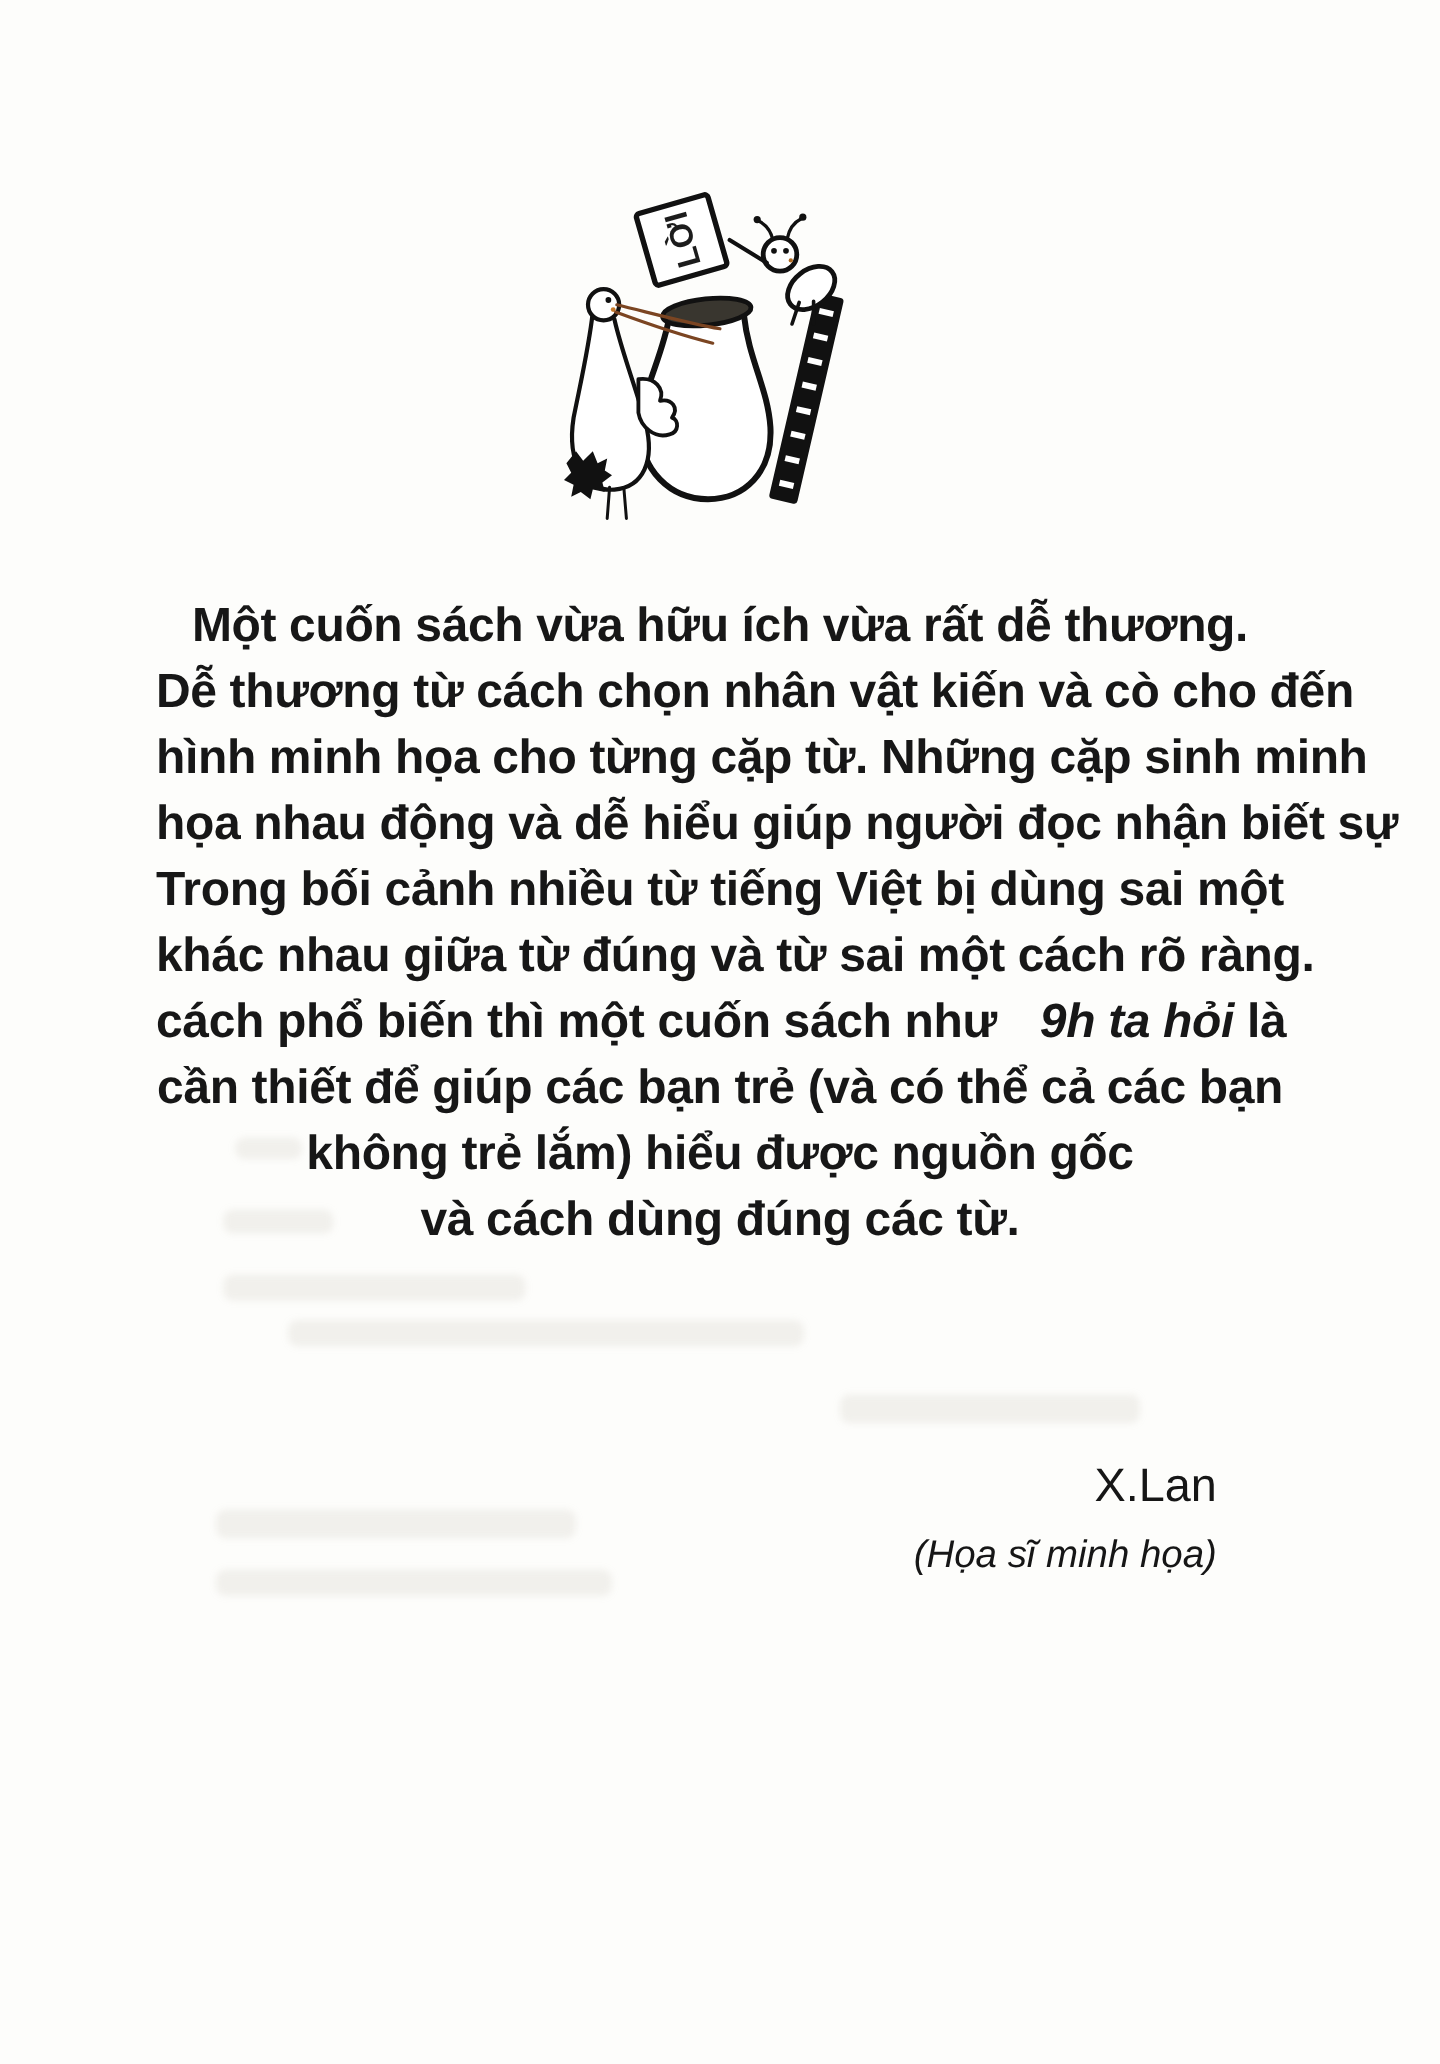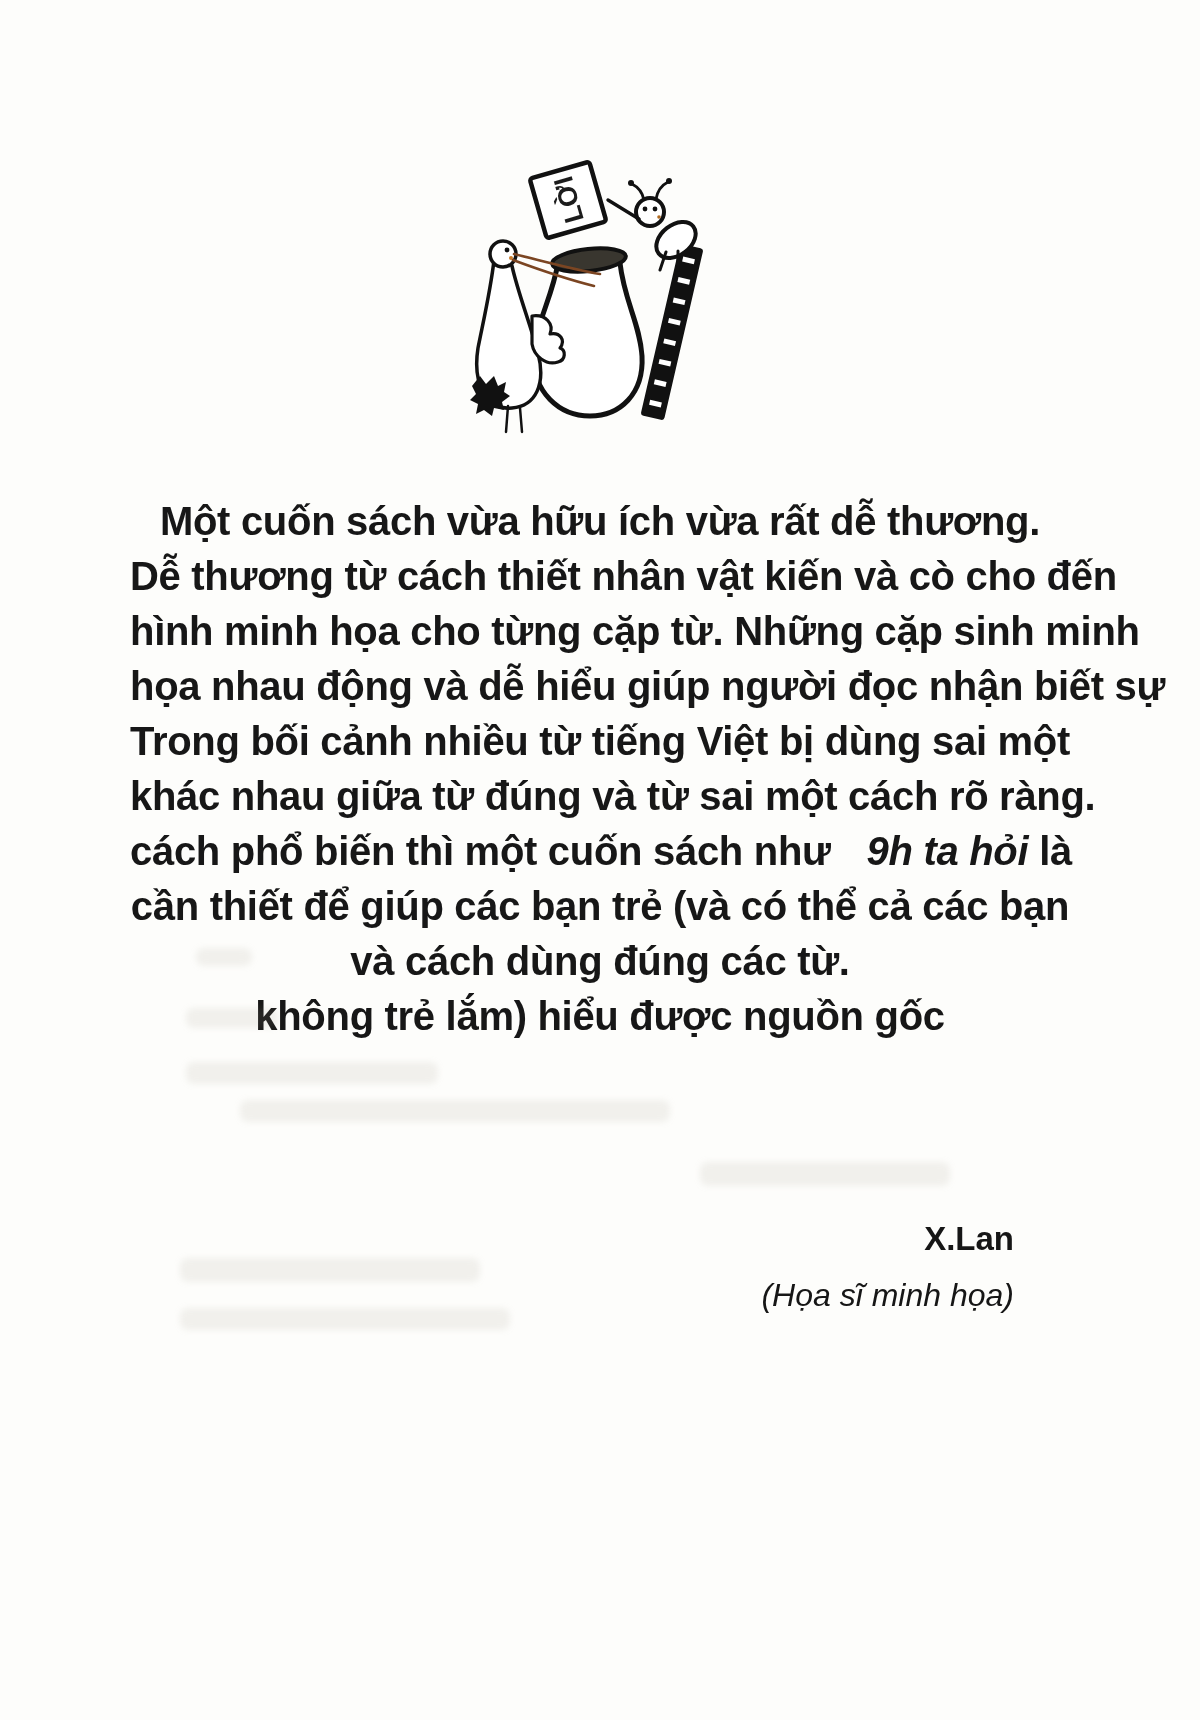--- a/index.html
+++ b/index.html
@@ -16,21 +16,21 @@
   
   .quote{
     position:absolute;top:494px;left:50%;transform:translateX(-50%);
     width:940px;text-align:center;
     font-size:40px;font-weight:bold;letter-spacing:-0.3px;color:#171717;
   }
   .qline{margin:0;line-height:55px;white-space:nowrap;}
   .booktitle{font-style:italic;margin-left:25px;}
   
   .signature{position:absolute;top:1220px;right:186px;text-align:right;}
-  .sig-author{margin:0;font-size:33px;font-weight:bold;line-height:38px;}
+  .sig-author{margin:0;font-size:39px;font-weight:normal;line-height:38px;}
   .sig-role{margin:18px 0 0;font-size:32px;font-style:italic;font-weight:normal;line-height:38px;text-align:right;}
   
   .smudge{position:absolute;background:rgba(158,150,132,0.12);filter:blur(3px);border-radius:8px;}
   .s1{left:196px;top:948px;width:56px;height:18px;}
   .s2{left:186px;top:1008px;width:92px;height:20px;}
   .s3{left:186px;top:1062px;width:252px;height:22px;}
   .s4{left:240px;top:1100px;width:430px;height:22px;}
   .s5{left:700px;top:1162px;width:250px;height:24px;}
   .s6{left:180px;top:1258px;width:300px;height:24px;}
   .s7{left:180px;top:1308px;width:330px;height:22px;}
@@ -95,29 +95,29 @@
 
       <g transform="translate(120,52) rotate(-16)">
         <rect x="-31" y="-31" width="62" height="62" fill="#ffffff" stroke="#111111" stroke-width="4.5" rx="3"></rect>
         <text transform="rotate(-90)" x="0" y="10" text-anchor="middle" font-family="Liberation Sans, DejaVu Sans, sans-serif" font-size="27" font-weight="bold" fill="#1c1c1c">LỜI</text>
       </g>
     </svg>
   </div>
 
   <div class="quote">
     <p class="qline">Một cuốn sách vừa hữu ích vừa rất dễ thương.</p>
-    <p class="qline">Dễ thương từ cách thiết nhân vật kiến và cò cho đến</p>
+    <p class="qline">Dễ thương từ cách chọn nhân vật kiến và cò cho đến</p>
     <p class="qline">hình minh họa cho từng cặp từ. Những cặp sinh minh</p>
     <p class="qline">họa nhau động và dễ hiểu giúp người đọc nhận biết sự</p>
     <p class="qline">Trong bối cảnh nhiều từ tiếng Việt bị dùng sai một</p>
     <p class="qline">khác nhau giữa từ đúng và từ sai một cách rõ ràng.</p>
     <p class="qline"><span>cách phổ biến thì một cuốn sách như </span><span class="booktitle">9h ta hỏi</span><span> là</span></p>
     <p class="qline">cần thiết để giúp các bạn trẻ (và có thể cả các bạn</p>
+    <p class="qline">không trẻ lắm) hiểu được nguồn gốc</p>
     <p class="qline">và cách dùng đúng các từ.</p>
-    <p class="qline">không trẻ lắm) hiểu được nguồn gốc</p>
   </div>
 
   <div class="signature">
     <p class="sig-author">X.Lan</p>
     <p class="sig-role">(Họa sĩ minh họa)</p>
   </div>
 
   <div class="smudge s1"></div>
   <div class="smudge s2"></div>
   <div class="smudge s3"></div>

